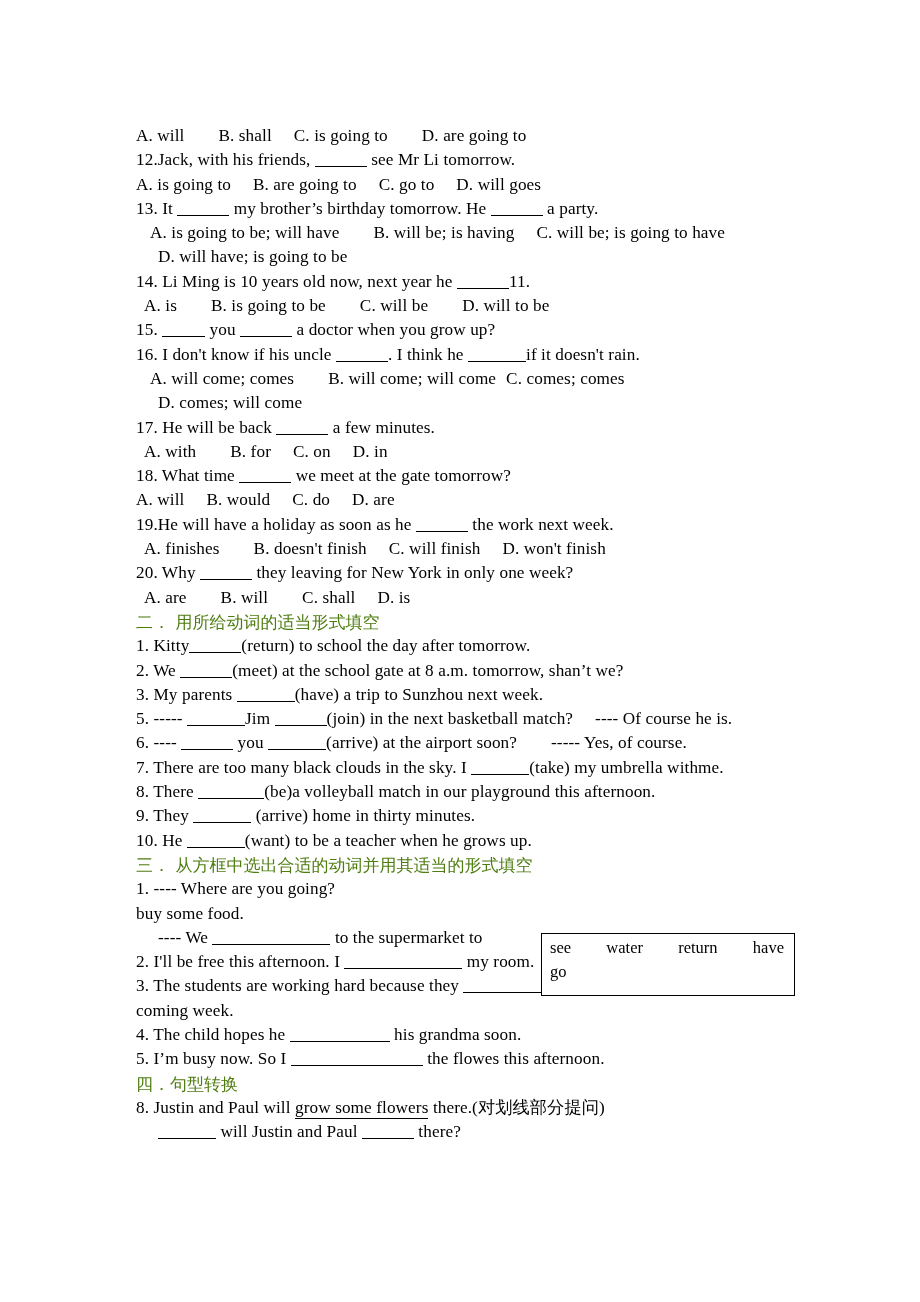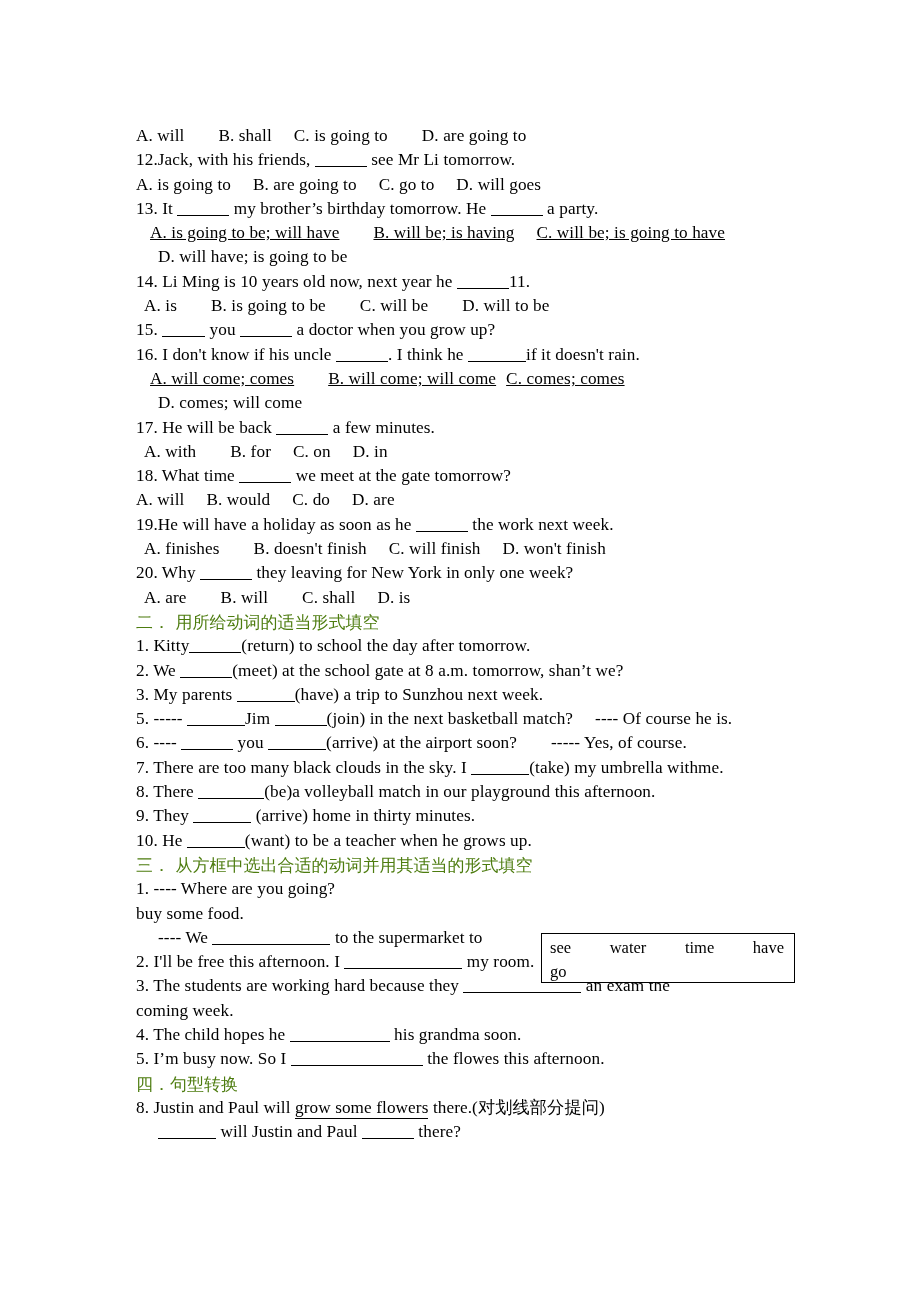--- a/index.html
+++ b/index.html
@@ -30,21 +30,21 @@
     left: 136px;
     top: 112px;
     width: 660px;
   }
   .ln {
     font-size: 17.2px;
     line-height: 24.3px;
     white-space: nowrap;
     letter-spacing: 0.1px;
   }
-  .ind1 { padding-left: 14px; text-decoration: underline; }
+  .ind1 { padding-left: 14px; }
   .ind2 { padding-left: 8px; }
   .ind3 { padding-left: 22px; }
   .cn {
     font-size: 17px;
     line-height: 24.3px;
     font-family: "DejaVu Sans", "Liberation Sans", sans-serif;
     white-space: nowrap;
     color: #4d7c0f;
   }
   .blank {
@@ -70,21 +70,21 @@
   .sp-md { display: inline-block; width: 22px; }
   .sp-lg { display: inline-block; width: 34px; }
   .sp-xl { display: inline-block; width: 48px; }
 
   
   .wordbox {
     position: absolute;
     left: 541px;
     top: 921px;
     width: 254px;
-    height: 50px;
+    height: 63px;
     border: 1.2px solid #000;
     box-sizing: border-box;
     font-size: 16.5px;
     line-height: 24px;
     padding: 2px 6px 0 8px;
     background: #fff;
   }
   .wordbox .row1 {
     display: flex;
     justify-content: space-between;
@@ -237,21 +237,21 @@
     <div class="ln ind3">
       <span class="blank b7"></span> <span>will Justin and Paul</span> <span class="blank b6"></span> <span>there?</span>
     </div>
 
   </div>
 
   <div class="wordbox">
     <div class="row1">
       <span>see</span>
       <span>water</span>
-      <span>time</span>
+      <span>return</span>
       <span>have</span>
     </div>
     <div class="row2">
       <span>go</span>
     </div>
   </div>
 
 </div>
 
 </body></html>

